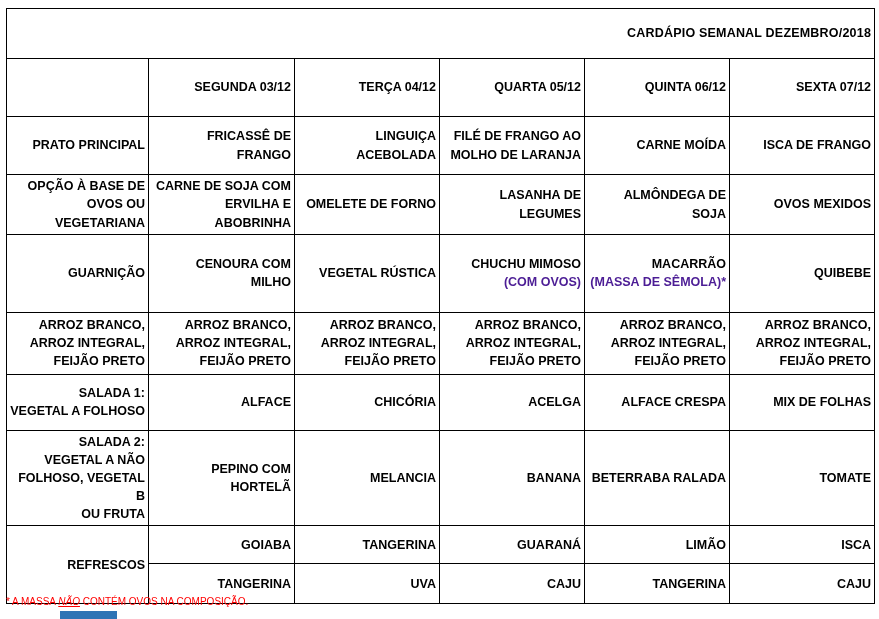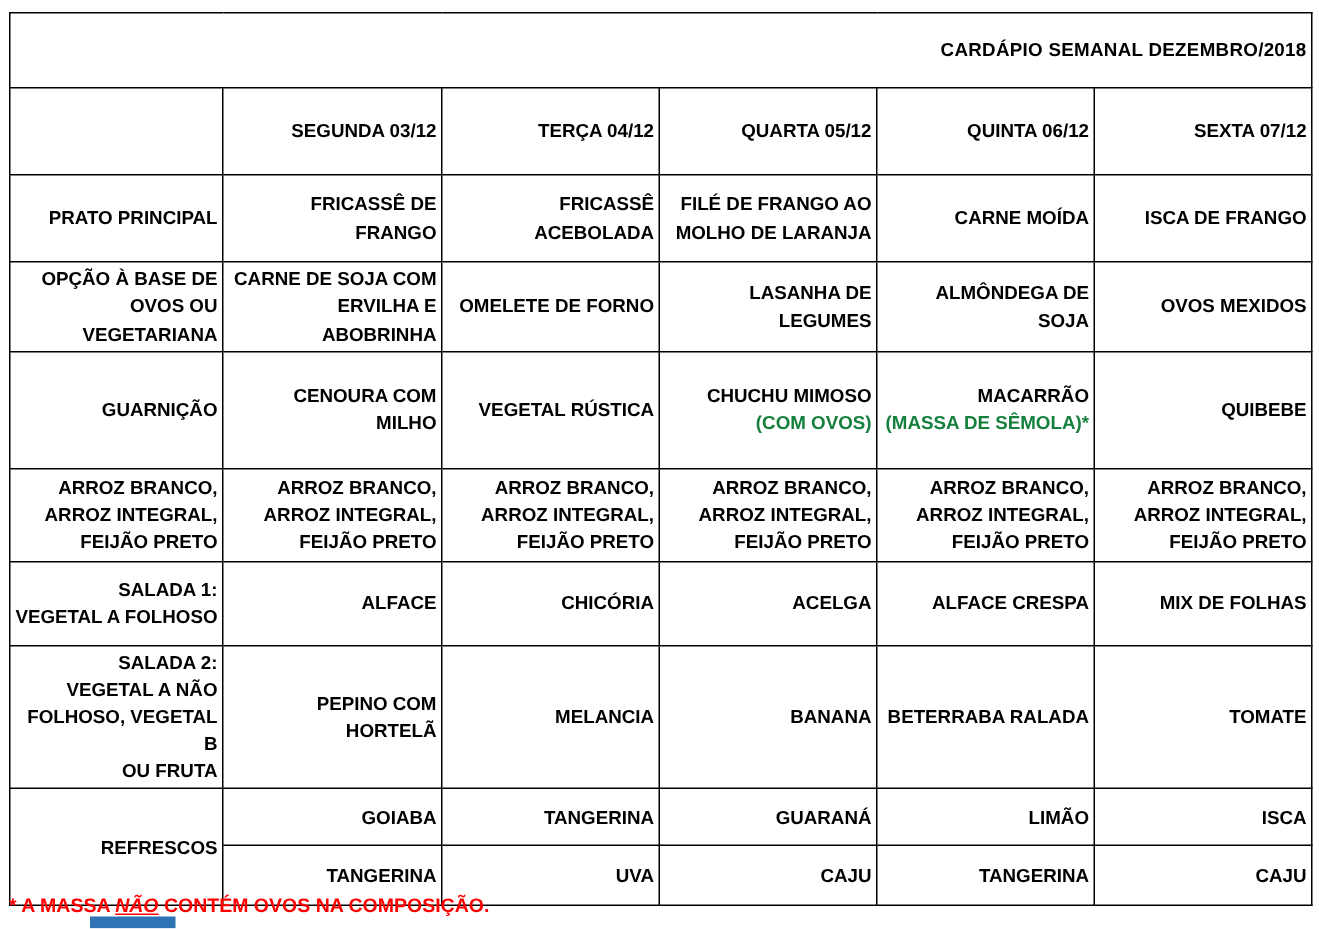--- a/index.html
+++ b/index.html
@@ -37,28 +37,28 @@
   tr.h-opcao  { height: 60px; }
   tr.h-guarn  { height: 60px; margin-top: 12px; }
   tr.h-arroz  { height: 62px; }
   tr.h-sal1   { height: 56px; }
   tr.h-sal2   { height: 88px; }
   tr.h-ref1   { height: 38px; }
   tr.h-ref2   { height: 40px; }
   .title-cell { font-size: 13px; letter-spacing: 0.2px; }
   .red-note {
     display: block;
-    color: #15803d;
+    color: #4c1d95;
   }
   .footnote {
     position: absolute;
     left: 6px;
     top: 596px;
-    font-weight: 700;
-    font-size: 13px;
+    font-weight: 400;
+    font-size: 10px;
     color: #FF0000;
     white-space: nowrap;
   }
   .em-nao {
     font-style: italic;
     text-decoration: underline;
   }
   .blue-artifact {
     position: absolute;
     left: 60px;
@@ -93,21 +93,21 @@
       <th>SEGUNDA 03/12</th>
       <th>TERÇA 04/12</th>
       <th>QUARTA 05/12</th>
       <th>QUINTA 06/12</th>
       <th>SEXTA 07/12</th>
     </tr>
 
     <tr class="h-prato">
       <th>PRATO PRINCIPAL</th>
       <td>FRICASSÊ DE FRANGO</td>
-      <td>FRICASSÊ ACEBOLADA</td>
+      <td>LINGUIÇA ACEBOLADA</td>
       <td>FILÉ DE FRANGO AO
 MOLHO DE LARANJA</td>
       <td>CARNE MOÍDA</td>
       <td>ISCA DE FRANGO</td>
     </tr>
 
     <tr class="h-opcao">
       <th>OPÇÃO À BASE DE
 OVOS OU
 VEGETARIANA</th>

